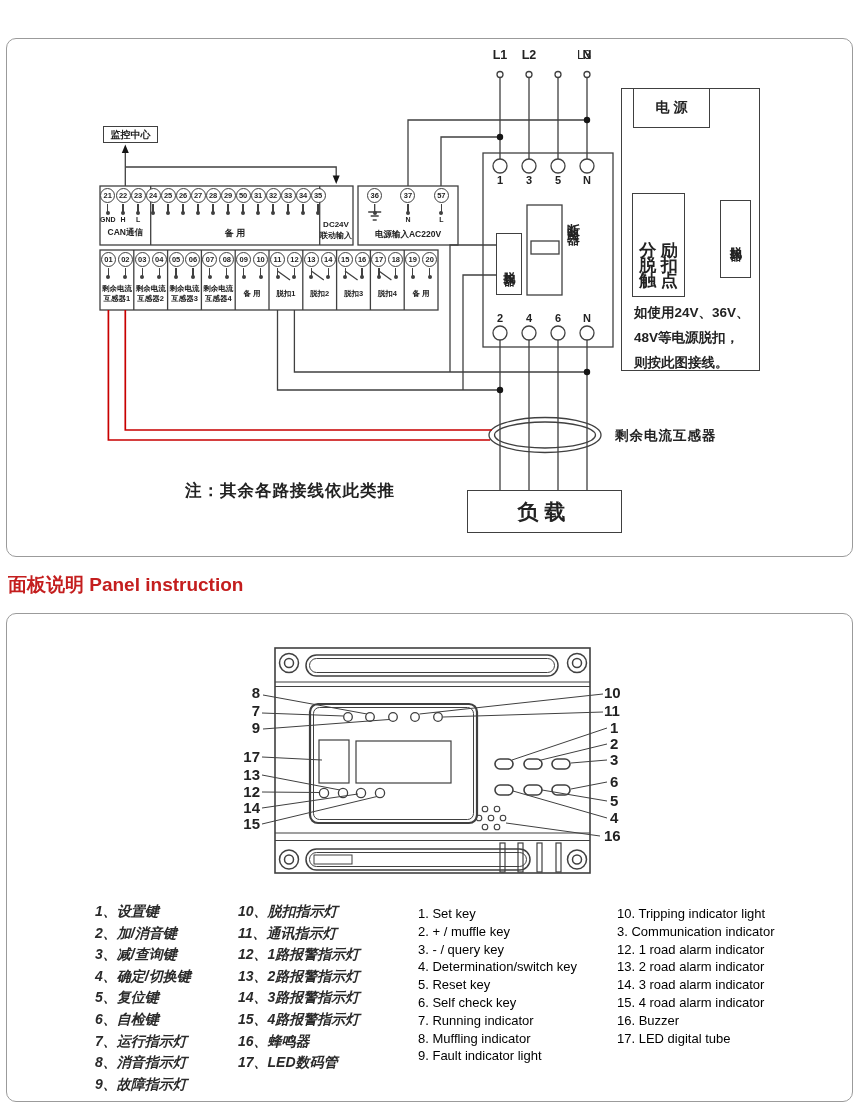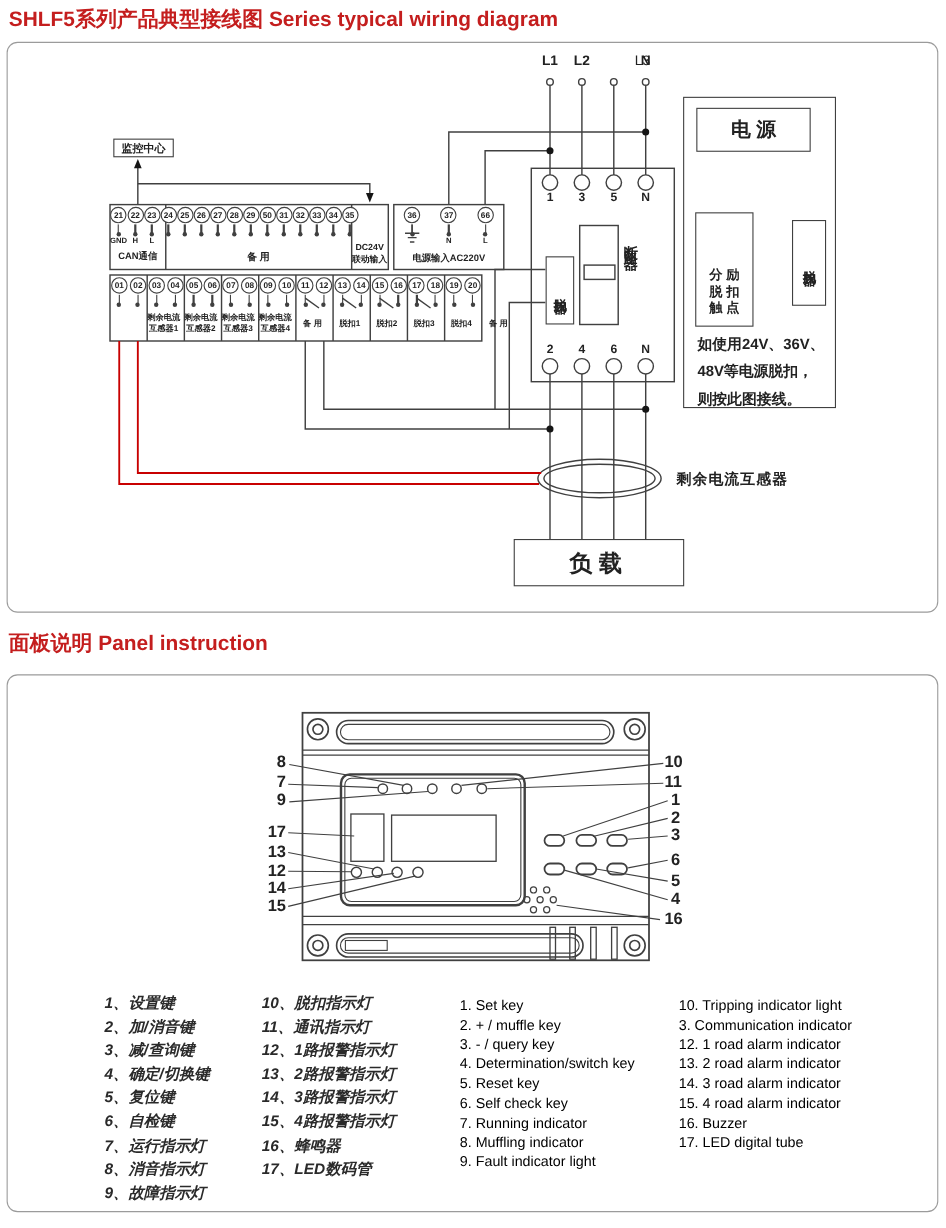--- a/index.html
+++ b/index.html
@@ -16,38 +16,37 @@
   .vtext{writing-mode:vertical-rl;text-orientation:upright;}
   
   .tstrip{position:absolute;z-index:2;display:flex;}
   .tcell{flex:1 1 0;display:flex;flex-direction:column;align-items:center;}
   .tcirc{width:13px;height:13px;border:1.3px solid #404040;border-radius:50%;background:#fff;
          font-size:7.5px;font-weight:bold;display:flex;align-items:center;justify-content:center;
          margin-top:1.5px;color:#222;}
   .pin{width:1.2px;height:8px;background:#404040;position:relative;margin-top:1px;}
   .pin::after{content:"";position:absolute;left:-1.4px;bottom:-3.5px;width:4px;height:4px;border-radius:50%;background:#404040;}
   .tsub{font-size:7px;font-weight:bold;margin-top:4px;height:8px;color:#222;}
-  .gstrip{position:absolute;z-index:2;display:flex;margin-left:32px;}
+  .gstrip{position:absolute;z-index:2;display:flex;}
   .g2cell{flex:1 1 0;display:flex;flex-direction:column;align-items:center;justify-content:center;
           font-size:7.5px;font-weight:bold;line-height:9.5px;text-align:center;color:#222;}
   
   .co{position:absolute;z-index:2;font-size:15px;font-weight:bold;color:#222;}
   .co.r{text-align:right;width:24px;}
   
   .legend{position:absolute;z-index:2;}
   .legend .lg-item{white-space:nowrap;}
   .lg-cn{font-size:14px;font-weight:bold;line-height:21.6px;color:#2a2a2a;font-style:italic;}
   .lg-en{font-size:13px;font-weight:400;line-height:17.8px;color:#000000;}
 </style>
 </head>
 <body>
 
 <div class="page">
 
-  <h1 class="sec-title" style="left:8px;top:5px;">SHLF5系列产品典型接线图 Series typical wiring diagram</h1>
   <div class="sec-box" style="left:6px;top:38px;width:845px;height:517px;"></div>
 
   <h2 class="sec-title" style="left:8px;top:572px;">面板说明 Panel instruction</h2>
   <div class="sec-box" style="left:6px;top:613px;width:845px;height:487px;"></div>
 
   <svg class="overlay" width="860" height="1116" viewBox="0 0 860 1116">
 
     <g stroke="#404040" stroke-width="1.3" fill="none">
       <path d="M500,78V159 M529,78V159 M558,78V159 M587,78V159"></path>
       <circle cx="500" cy="74.5" r="3"></circle>
@@ -298,21 +297,21 @@
         <span class="tsub"></span>
       </div>
 
       <div class="tcell">
         <span class="tcirc">37</span>
         <span class="pin"></span>
         <span class="tsub">N</span>
       </div>
 
       <div class="tcell">
-        <span class="tcirc">66</span>
+        <span class="tcirc">57</span>
         <span class="pin"></span>
         <span class="tsub">L</span>
       </div>
     </div>
   <span class="lbl ctr" style="left:408px;top:229px;font-size:8.5px;font-weight:bold;">电源输入AC220V</span>
 
   <div class="tstrip" style="left:100px;top:250px;width:338px;height:30px;">
 
       <div class="tcell">
         <span class="tcirc">01</span>
@@ -473,39 +472,40 @@
   <span class="lbl ctr" style="left:587px;top:174px;font-size:11px;font-weight:bold;">N</span>
   <span class="lbl ctr" style="left:500px;top:312px;font-size:11px;font-weight:bold;">2</span>
   <span class="lbl ctr" style="left:529px;top:312px;font-size:11px;font-weight:bold;">4</span>
   <span class="lbl ctr" style="left:558px;top:312px;font-size:11px;font-weight:bold;">6</span>
   <span class="lbl ctr" style="left:587px;top:312px;font-size:11px;font-weight:bold;">N</span>
 
   <div class="boxed vtext" style="left:496px;top:233px;width:26px;height:62px;font-size:12px;font-weight:bold;letter-spacing:2px;">脱扣器</div>
   <div class="lbl vtext" style="left:564px;top:213px;height:70px;font-size:13px;font-weight:bold;letter-spacing:5px;">断路器</div>
 
   <div class="boxed" style="left:621px;top:88px;width:139px;height:283px;border-width:1.3px;"></div>
-  <div class="boxed" style="left:633px;top:98px;width:104px;height:40px;font-size:18px;font-weight:bold;">电 源</div>
+  <div class="boxed" style="left:633px;top:88px;width:77px;height:40px;font-size:14px;font-weight:bold;">电 源</div>
   <div class="boxed" style="left:632px;top:193px;width:53px;height:104px;align-items:flex-end;justify-content:center;">
-    <div style="text-align:center;font-size:12px;font-weight:bold;line-height:15px;padding-bottom:8px;">
+    <div style="text-align:center;font-size:17px;font-weight:bold;line-height:15px;padding-bottom:8px;">
 
     <div>分 励</div>
         <div>脱 扣</div>
         <div>触 点</div>
       </div>
   </div>
   <div class="boxed vtext" style="left:720px;top:200px;width:31px;height:78px;font-size:12px;font-weight:bold;letter-spacing:2px;">脱扣器</div>
   <div class="lbl" style="left:634px;top:300px;width:122px;font-size:13.5px;font-weight:bold;line-height:25px;white-space:normal;">
 
   <div style="white-space:nowrap;">如使用24V、36V、</div>
       <div style="white-space:nowrap;">48V等电源脱扣，</div>
       <div style="white-space:nowrap;">则按此图接线。</div>
     </div>
 
   <span class="lbl" style="left:615px;top:427px;font-size:13.5px;font-weight:bold;letter-spacing:1px;">剩余电流互感器</span>
   <div class="boxed" style="left:467px;top:490px;width:155px;height:43px;font-size:21px;font-weight:bold;letter-spacing:6px;border-width:1.4px;">负载</div>
+  <span class="lbl" style="left:185px;top:480px;font-size:16.5px;font-weight:bold;letter-spacing:1px;">注：其余各路接线依此类推</span>
 
   <span class="co r" style="left:236px;top:684px;">8</span>
   <span class="co r" style="left:236px;top:702px;">7</span>
   <span class="co r" style="left:236px;top:719px;">9</span>
   <span class="co r" style="left:236px;top:748px;">17</span>
   <span class="co r" style="left:236px;top:766px;">13</span>
   <span class="co r" style="left:236px;top:783px;">12</span>
   <span class="co r" style="left:236px;top:799px;">14</span>
   <span class="co r" style="left:236px;top:815px;">15</span>
   <span class="co" style="left:604px;top:684px;">10</span>

